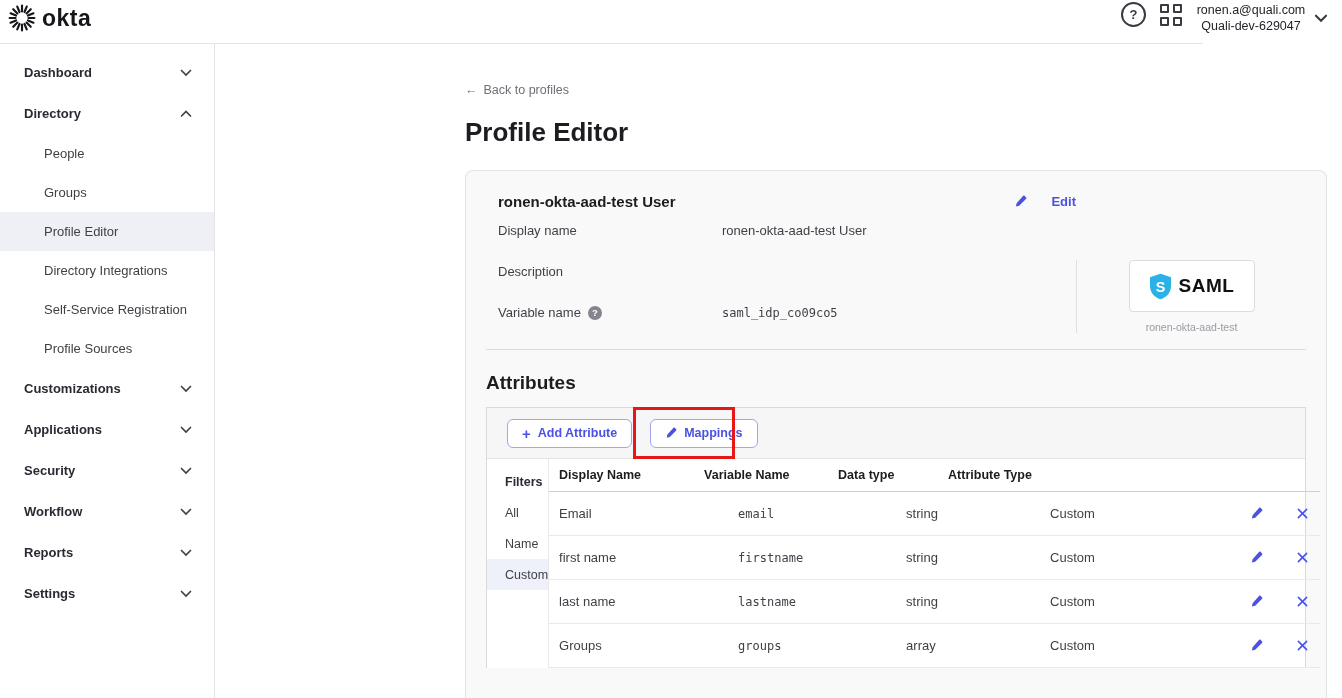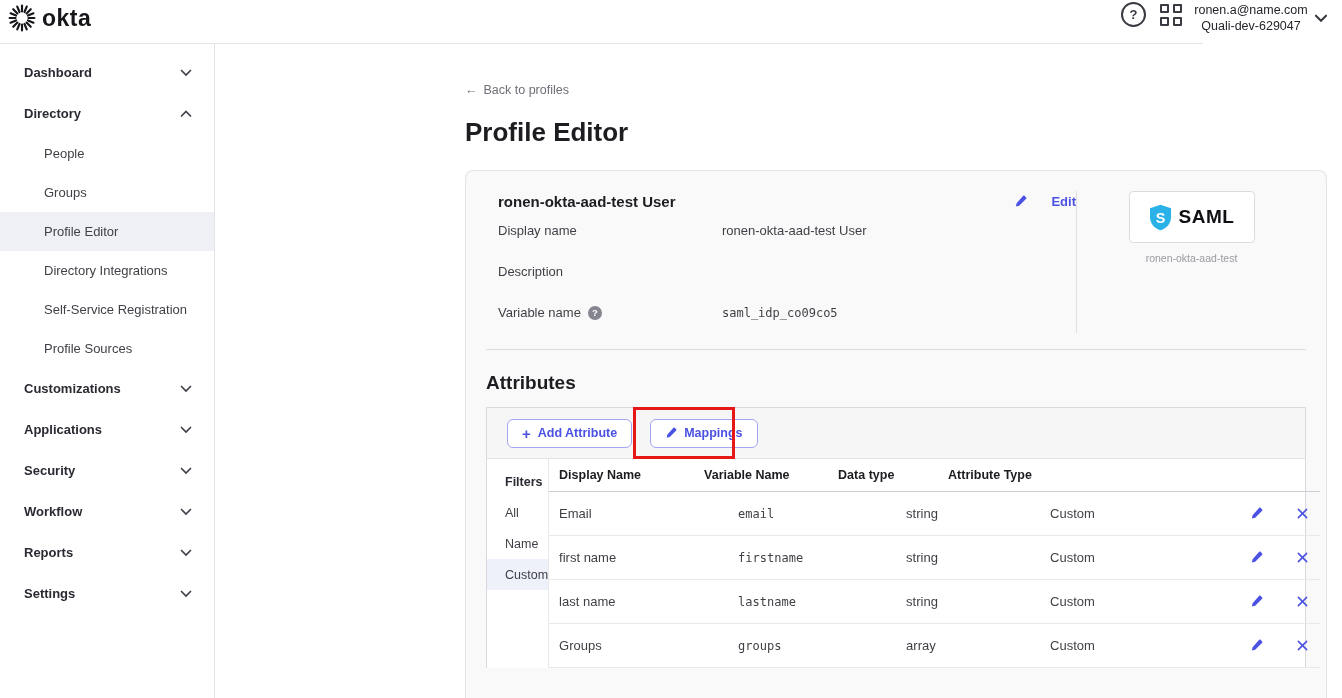--- a/index.html
+++ b/index.html
@@ -37,21 +37,21 @@
   .nav-sub{height:39px; display:flex; align-items:center; padding-left:44px; cursor:pointer;
     font-size:13px; color:var(--ink2);}
   .nav-sub.selected{background:#eef0f6;}
   
   .main{position:absolute; left:215px; top:44px; width:1127px; height:654px; overflow:hidden; background:#fff;}
   .content{margin-left:250px; width:862px; padding-top:38px;}
   .backlink{display:inline-flex; align-items:center; gap:6px; color:var(--gray); font-size:12.5px; cursor:pointer;}
   .page-title{font-size:26px; font-weight:600; color:var(--ink); margin-top:20px;}
   .card{margin-top:22px; background:#f9f9fa; border:1px solid var(--line); border-bottom:none;
     border-radius:8px 8px 0 0; padding:20px; min-height:550px;}
-  .profile-row{display:flex;}
+  .profile-row{display:flex;align-items:flex-end;}
   .profile-info{width:590px; padding:0 0 0 12px;}
   .profile-head{display:flex; justify-content:space-between; align-items:center; margin-top:2px;}
   .profile-title{font-size:15px; font-weight:700; color:var(--ink);}
   .edit-link{display:inline-flex; align-items:center; gap:24px; color:var(--accent); font-weight:700;
     font-size:13px; cursor:pointer;}
   .field-row{display:flex; align-items:center; height:41px;}
   .field-row:first-of-type{margin-top:14px;}
   .field-label{width:224px; color:var(--ink2); display:flex; align-items:center; gap:7px;}
   .field-value{color:var(--ink2);}
   .field-value.mono{font-family:"DejaVu Sans Mono", monospace; font-size:12px;}
@@ -124,21 +124,21 @@
   </div>
 
   <div class="gridicon">
     <span></span>
       <span></span>
     <span></span>
       <span></span>
   </div>
 
   <div class="account">
-    <div>ronen.a@name.com</div>
+    <div>ronen.a@quali.com</div>
     <div>Quali-dev-629047</div>
   </div>
   <svg class="acct-caret" width="14" height="9" viewBox="0 0 12 8">
     <polyline points="1.5,1.5 6,6 10.5,1.5" fill="none" stroke="#3a3a42" stroke-width="1.8" stroke-linecap="round"></polyline>
   </svg>
 </header>
 
 <nav class="sidebar">
   <div class="nav-item">
     <span class="nav-label">Dashboard</span>

